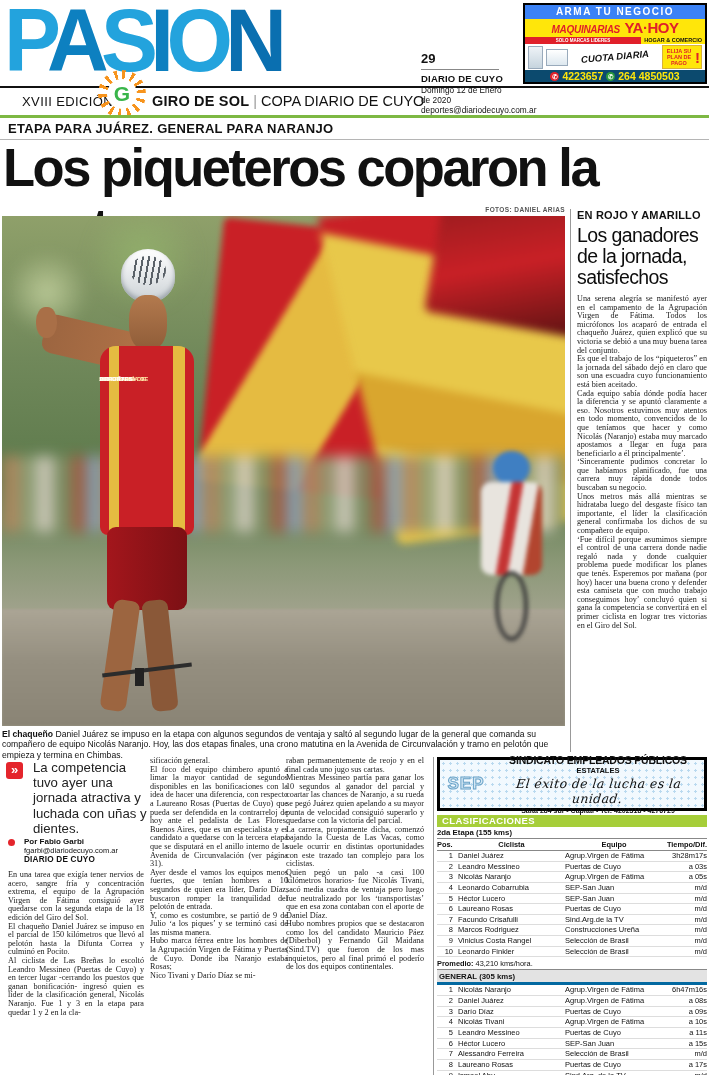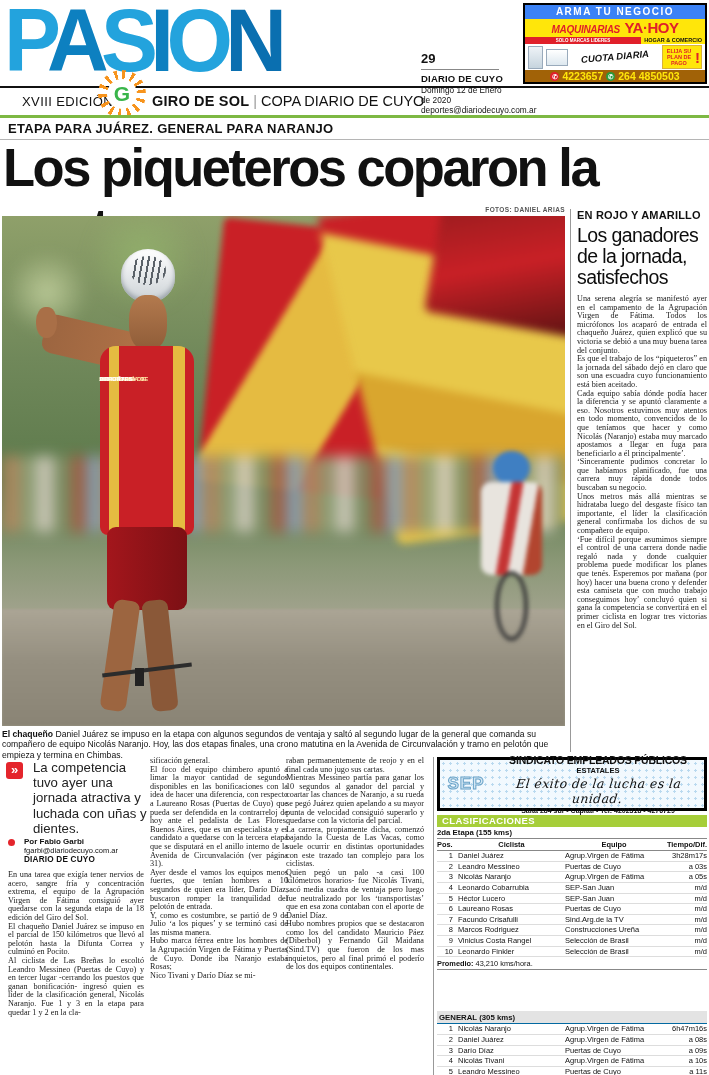--- a/index.html
+++ b/index.html
@@ -31,21 +31,21 @@
   .hogar{font-size:5.5px;line-height:7px;font-weight:900;padding:0 3px;}
   .topad-mid{flex:1;display:flex;align-items:center;gap:3px;padding:1px 3px;background:#fff;}
   .appl1{width:13px;height:21px;border:1px solid #9ab;background:linear-gradient(#eef3f7,#c6d4de);}
   .appl2{width:20px;height:15px;border:1px solid #9ab;background:linear-gradient(#fff,#dde8ef);}
   .cuota{font-weight:900;font-style:italic;font-size:9.5px;line-height:9.5px;
          transform:rotate(-5deg);flex:1;text-align:center;}
   .elija{background:#ffe60a;border:1px solid #d9b23a;color:#e0202a;font-weight:900;
          font-size:5.5px;line-height:6px;width:36px;text-align:center;padding:2px 1px;
          display:flex;align-items:center;gap:1px;}
   .bang{font-size:15px;line-height:15px;}
-  .topad-bar2{background:#a16207;height:14px;display:flex;align-items:center;
+  .topad-bar2{background:#0c4a6e;height:14px;display:flex;align-items:center;
               justify-content:center;gap:3px;color:#ffe60a;font-weight:900;font-size:10.5px;}
   .ph-ic{width:9px;height:9px;border-radius:50%;background:#e0202a;color:#fff;
          font-size:6.5px;line-height:9px;text-align:center;}
   .ph-ic.green{background:#2a9b3c;}
 
   
   .hair-top{left:0;top:86px;width:709px;border-top:2px solid #111;}
   .edition{left:22px;top:94px;font-size:13px;letter-spacing:.4px;}
   .sun{left:98px;top:70px;width:48px;height:48px;}
   .sun-rays{position:absolute;inset:0;border-radius:50%;
@@ -175,21 +175,21 @@
   .tc1{flex:1;}
   .tc2{width:98px;}
   .tc3{width:44px;text-align:right;}
   .th0{width:21px;}
   .th1{flex:1;text-align:center;}
   .th2{width:98px;text-align:center;}
   .th3{width:44px;text-align:right;}
   .promedio{font-size:7.4px;padding:1.5px 0;border-bottom:1px solid #888;}
   .promedio b{font-weight:900;}
   .gtitle{font-size:7.8px;font-weight:bold;background:#e3e3e3;padding:1.5px 0 1.5px 2px;
-    border-bottom:1px solid #0369a1;margin-top:41px;}
+    border-bottom:3px solid #0369a1;}
 </style>
 </head>
 <body>
 
 <div class="page">
 
   <div class="abs logo-wrap"><span style="color: rgb(35, 163, 221);">P</span><span style="color: rgb(13, 128, 192);">A</span><span style="color: rgb(35, 163, 221);">S</span><span style="color: rgb(13, 128, 192);">I</span><span style="color: rgb(35, 163, 221);">O</span><span style="color: rgb(10, 111, 176);">N</span></div>
 
   <div class="abs meta">
     <div class="meta-num">29</div>

